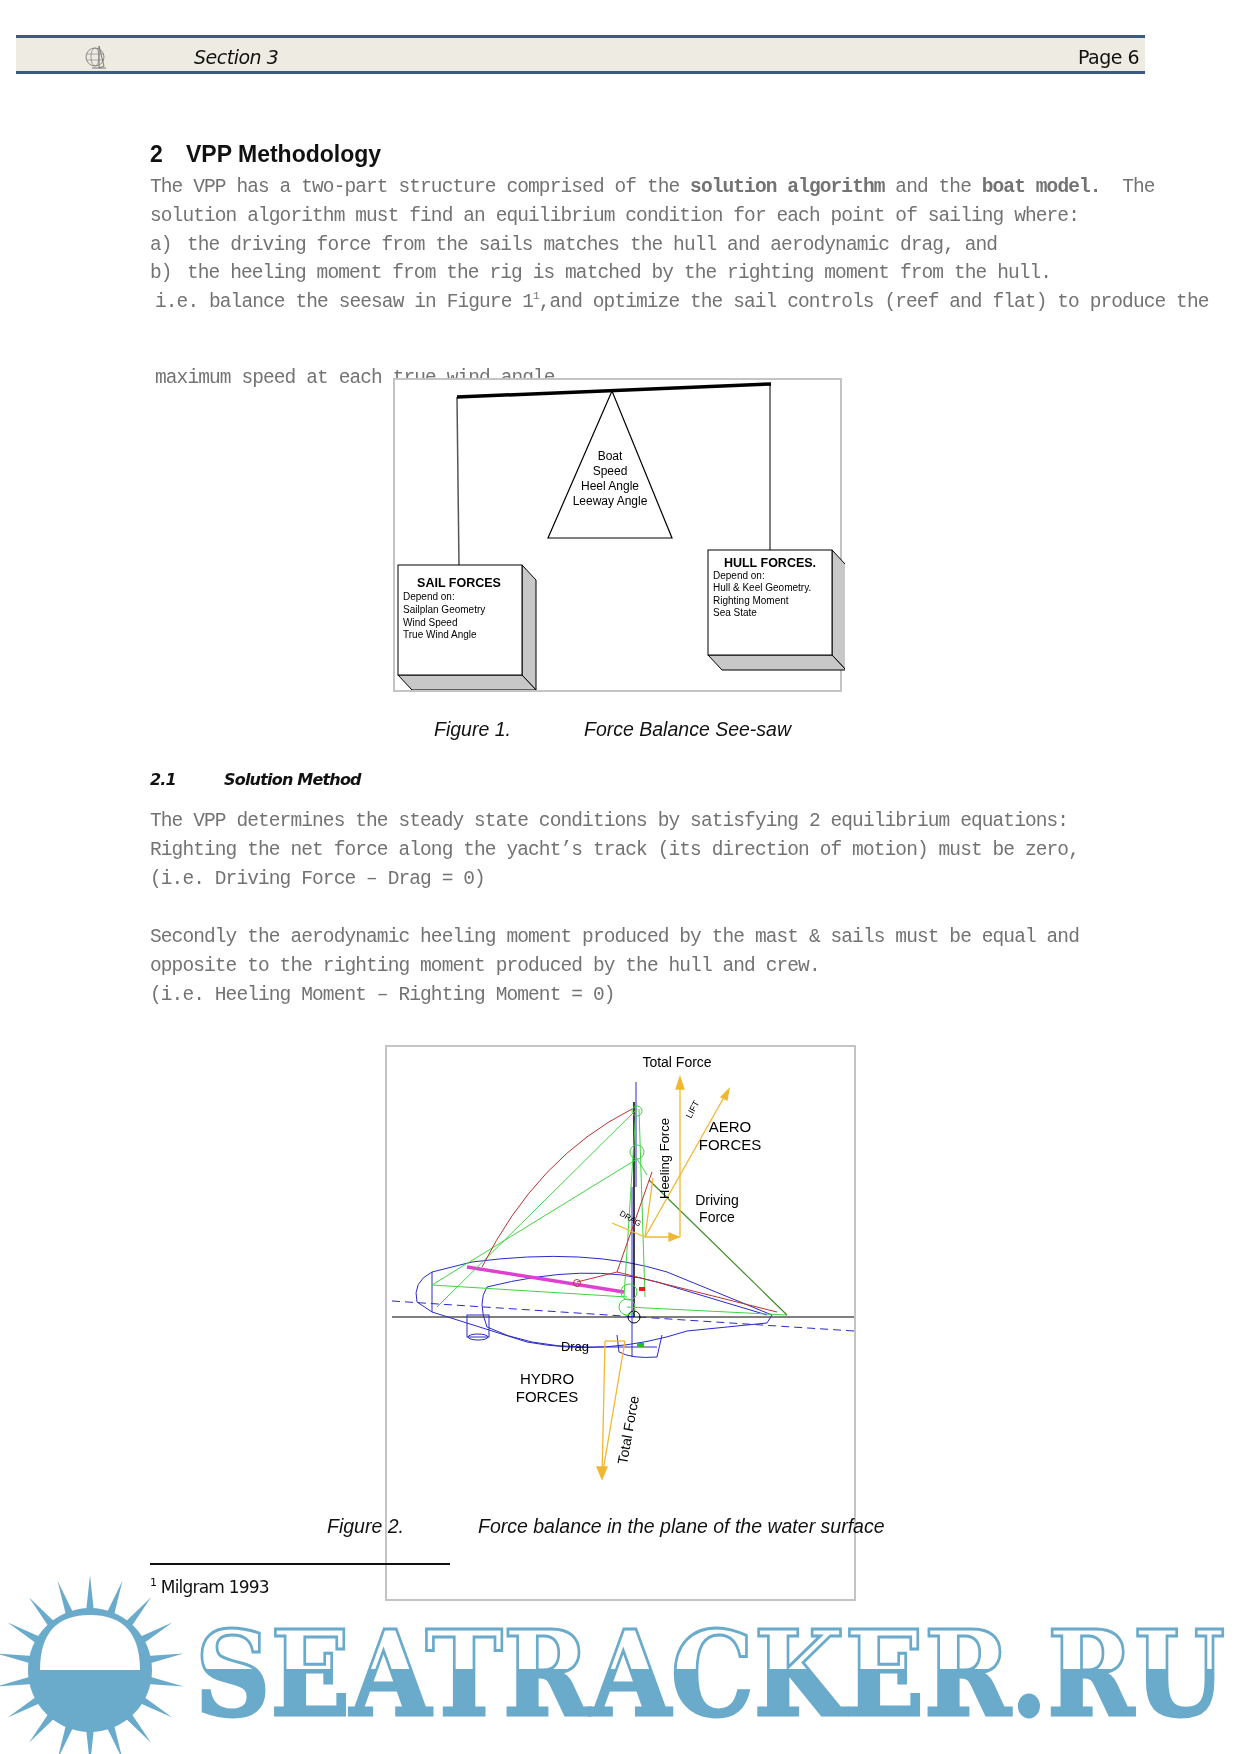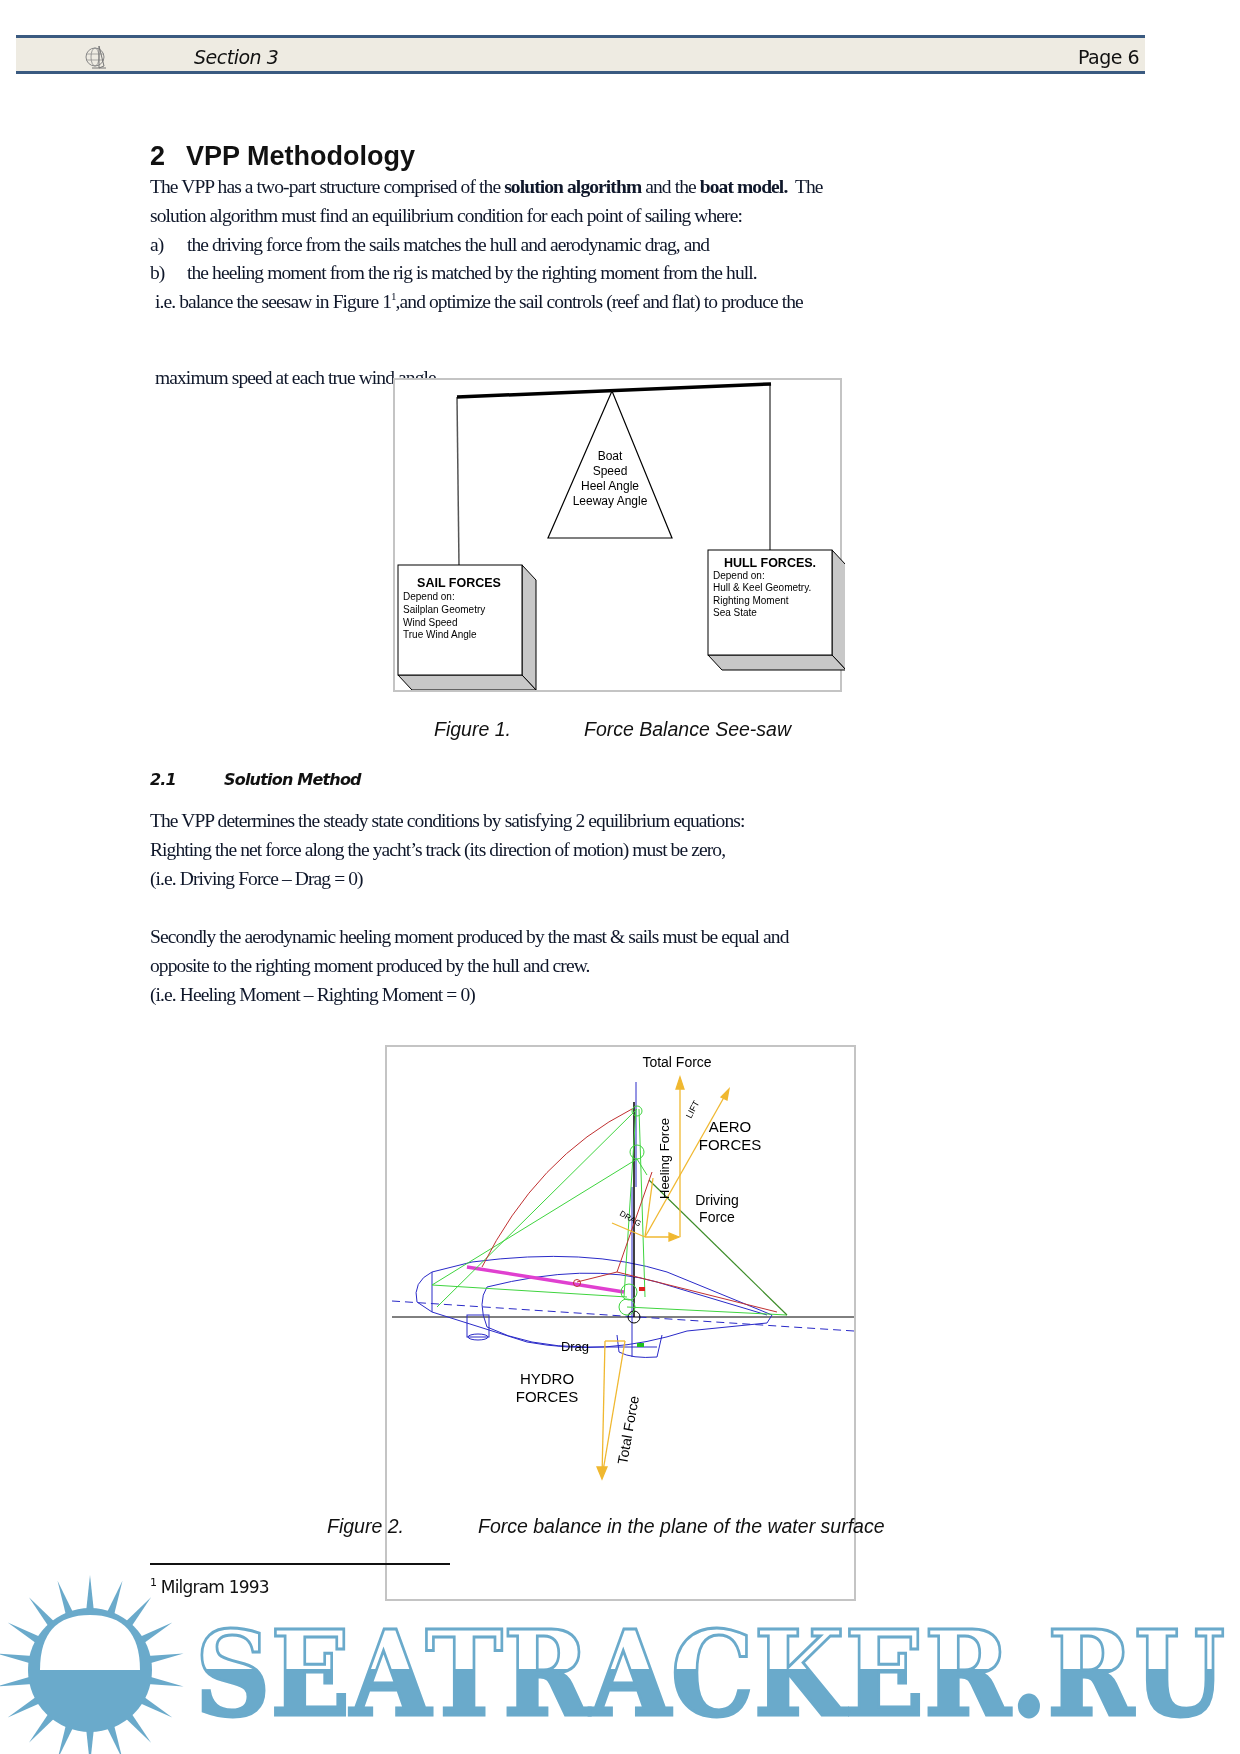--- a/index.html
+++ b/index.html
@@ -1,22 +1,22 @@
 <!DOCTYPE html>
 <html><head>
 <meta charset="utf-8">
 <style>
   html, body { margin:0; padding:0; background:#ffffff; }
   body { width:1240px; height:1754px; position:relative; overflow:hidden; font-family:"Liberation Sans", sans-serif; color:#111; }
   .hdr { position:absolute; left:0; top:35px; width:1129px; height:39px; background:#eeebe2; border-top:3px solid #3a5a80; border-bottom:3px solid #3a5a80; box-sizing:border-box;margin-left:16px; }
   .hdr .logo { position:absolute; left:68px; top:6px; width:26px; height:26px; }
   .hdr .sec { position:absolute; left:178px; top:8px; font-size:19px; font-style:italic; font-family:"DejaVu Sans", sans-serif; letter-spacing:-0.5px; }
   .hdr .pg { position:absolute; left:1062px; top:8px; font-size:19px; font-family:"DejaVu Sans", sans-serif; letter-spacing:-0.5px; }
-  .txt { position:absolute; left:150px; font-family:Liberation Serif, serif; font-size:19.5px; letter-spacing:-0.9px; white-space:nowrap; color:#0f172a; }
-  .h1 { position:absolute; left:150px; top:141px; font-size:27px; font-weight:bold; font-family:"Liberation Sans", sans-serif; }
+  .txt { position:absolute; left:150px; font-family:Liberation Mono, monospace; font-size:19.5px; letter-spacing:-0.9px; white-space:nowrap; color:#737373; }
+  .h1 { position:absolute; left:150px; top:141px; font-size:23px; font-weight:bold; font-family:"Liberation Sans", sans-serif; }
   .h1 .num { display:inline-block; width:36px; }
   .h2 { position:absolute; left:150px; top:770px; font-size:16px; font-weight:bold; font-style:italic; font-family:"DejaVu Sans", sans-serif; letter-spacing:-0.8px; }
   .h2 .num { display:inline-block; width:74px; }
   .list-lbl { display:inline-block; width:37px; }
   sup { font-size:11px; }
   .fig { position:absolute; background:#fff; border:2px solid #c4c4c4; box-sizing:border-box; }
   .cap { position:absolute; font-style:italic; font-size:19.5px; font-family:"Liberation Sans", sans-serif; white-space:nowrap; }
   .cap .lbl { display:inline-block; }
   .fn-rule { position:absolute; left:150px; top:1563px; width:300px; height:2px; background:#111; }
   .fn { position:absolute; left:150px; top:1576px; font-size:17px; font-family:"DejaVu Sans", sans-serif; letter-spacing:-0.8px; }

